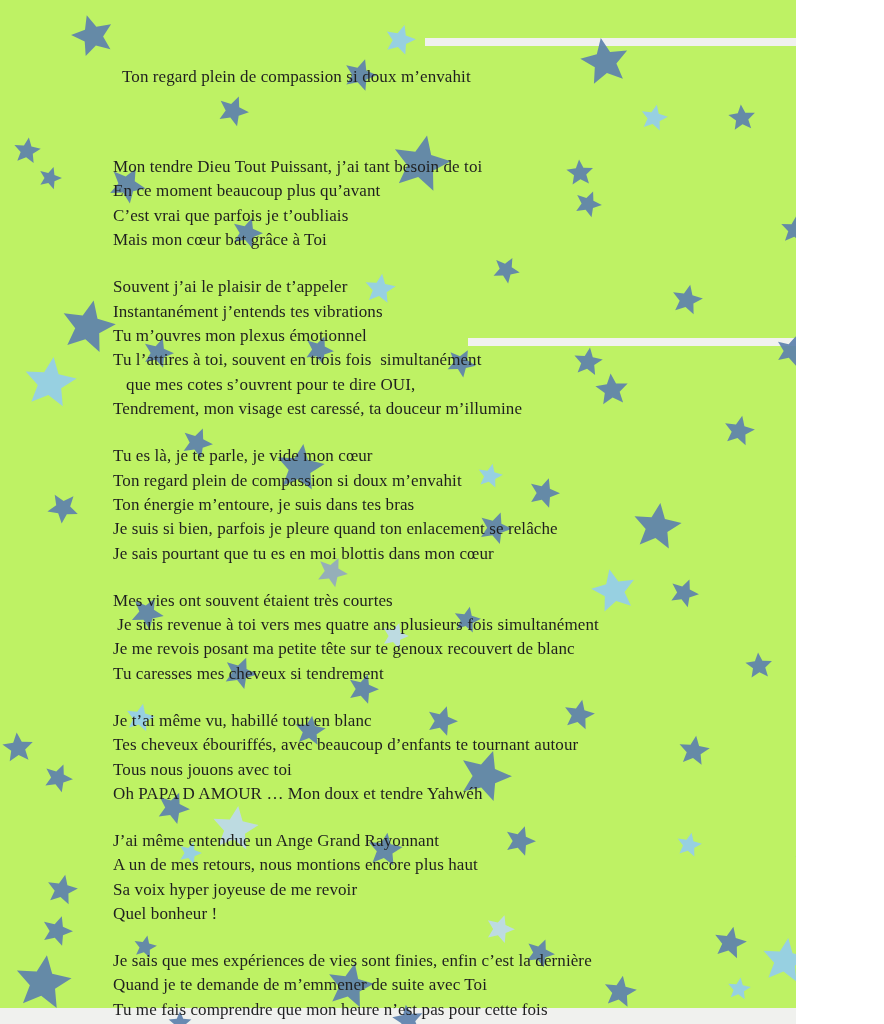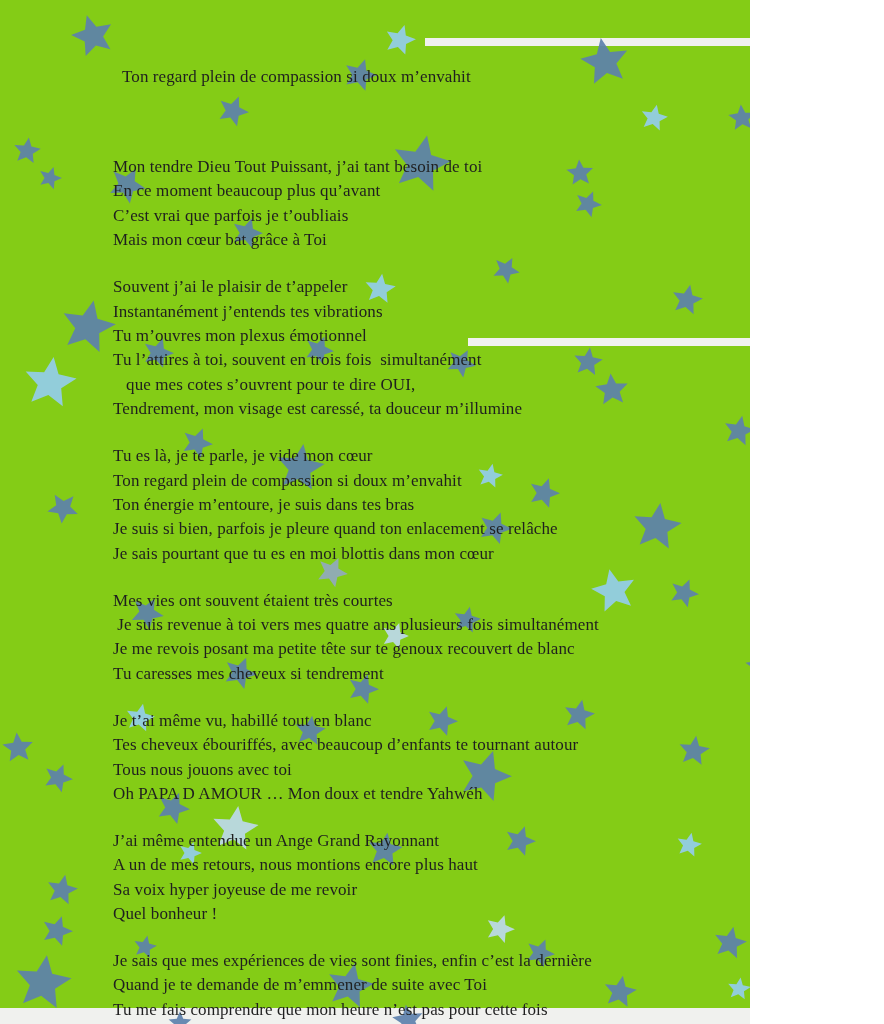--- a/index.html
+++ b/index.html
@@ -3,24 +3,23 @@
 <meta charset="utf-8">
 <style>
   html, body { margin: 0; padding: 0; }
   body {
     width: 884px; height: 1024px;
     font-family: "Liberation Serif", serif;
     background: #ffffff;
   }
   .screen {
     position: relative;
-    width: 724px; height: 1024px;
-    background: #84cc16;
+    width: 796px; height: 1024px;
+    background: #bef264;
     overflow: hidden;
-    padding-left: 26px;
   }
   .band { position: absolute; z-index: 1; }
   .band1 { left: 425px; top: 38px;  width: 459px; height: 8px;  background: #f0f1ee; }
   .band2 { left: 468px; top: 338px; width: 416px; height: 8px;  background: #f1f2ef; }
   .band3 { left: 0;     top: 1008px; width: 884px; height: 16px; background: #f0f1ee; }
   .starfield {
     position: absolute; left: 0; top: 0; z-index: 2;
   }
   .poem {
     position: absolute; left: 113px; top: 16px; z-index: 3;

